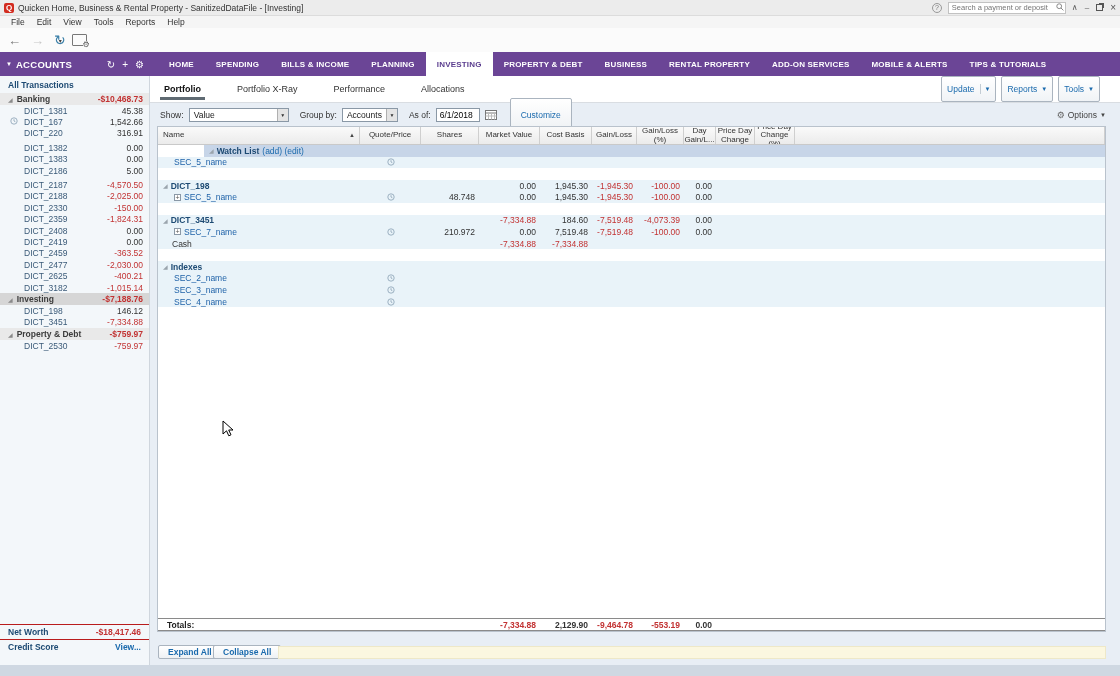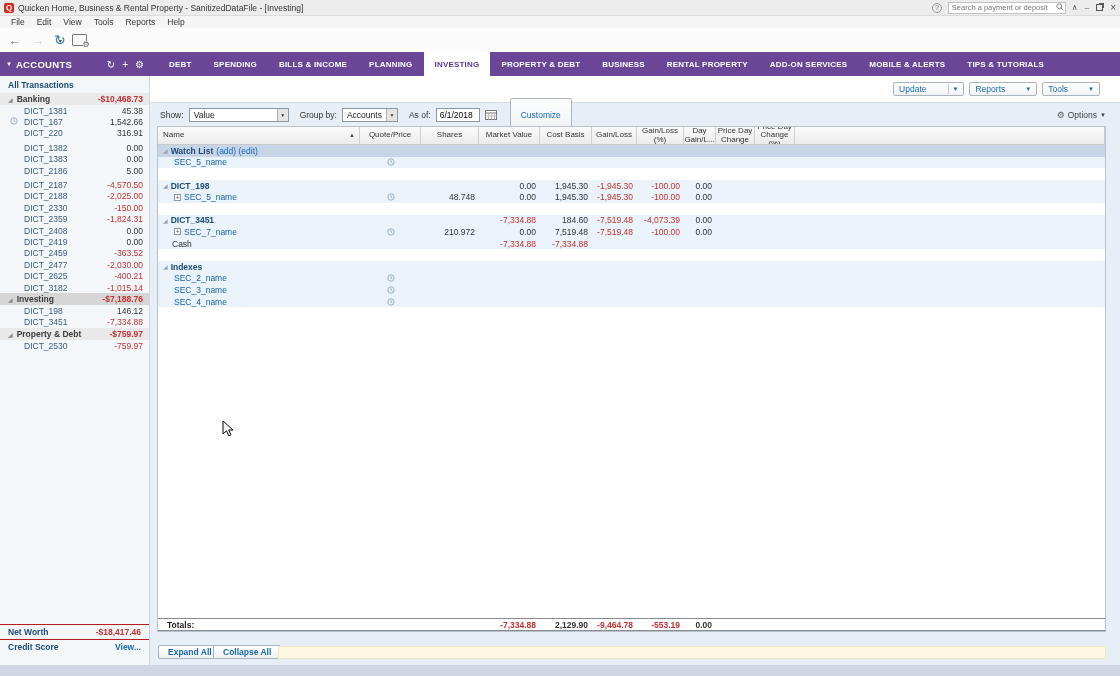--- a/index.html
+++ b/index.html
@@ -42,21 +42,21 @@
   .navtabs { flex:1; display:flex; align-items:stretch; padding-left:8px; }
   .navtab { display:flex; align-items:center; padding:0 11px; color:#fff; font-size:8px; font-weight:bold; letter-spacing:.2px; white-space:nowrap; cursor:default; }
   .navtab.active { background:#fff; color:#5a3d8e; }
 
   
   .subtabbar { position:absolute; left:150px; top:76px; width:970px; height:27px; background:#fff; border-bottom:1px solid #d9dde2; display:flex; align-items:center; padding:0 10px; }
   .subtab { position:relative; padding:0 4px; margin-right:28px; font-size:9px; color:#333; height:100%; display:flex; align-items:center; }
   .subtab.active { font-weight:bold; color:#111; }
   .subtab.active::after { content:""; position:absolute; left:0; right:0; bottom:2px; height:3px; background:#5f6a72; }
   .subtab-actions { margin-left:auto; display:flex; gap:5px; padding-right:10px; }
-  .sbtn { display:flex; align-items:center; gap:20px; height:14px; padding:0 5px; background:linear-gradient(#ffffff,#f0f3f6); border:1px solid #aab4bf; border-radius:2px; color:#1a6aad; font-size:8.5px; }
+  .sbtn { display:flex; align-items:center; gap:4px; height:26px; padding:0 5px; background:linear-gradient(#ffffff,#f0f3f6); border:1px solid #aab4bf; border-radius:2px; color:#1a6aad; font-size:8.5px; }
   .sbtn .arr { font-size:6px; color:#1a6aad; }
   .sbtn.split .arr { border-left:1px solid #c3ccd4; padding-left:4px; margin-left:1px; height:10px; display:flex; align-items:center; }
 
   
   .sidebar { position:absolute; left:0; top:76px; width:150px; height:589px; background:#f3f7fa; border-right:1px solid #cfd6dd; overflow:hidden; }
   .alltx { padding:4px 8px 3px; font-weight:bold; color:#1d4a73; font-size:8.5px; }
   .sgroup-h { display:flex; align-items:center; height:12px; background:#e9e9e9; padding:0 6px 0 8px; font-size:8.5px; }
   .sgroup-h.selected { background:#d6d6d6; }
   .sgroup-h .tri { color:#8a8a8a; font-size:6px; margin-right:4px; }
   .sgroup-h .gname { font-weight:bold; color:#3c3c3c; }
@@ -87,21 +87,21 @@
 
   
   .tablewrap { position:absolute; left:157px; top:126px; width:949px; height:506px; background:#fff; border:1px solid #b9c2cc; }
   .grid { display:grid; grid-template-columns:202px 61px 58px 61px 52px 45px 47px 32px 39px 40px 1fr; }
   .thead { height:18px; background:linear-gradient(#fafafa,#ebebeb); border-bottom:1px solid #c9c9c9; }
   .th { border-right:1px solid #cfcfcf; display:flex; align-items:center; justify-content:center; text-align:center; font-size:8px; color:#333; line-height:1.05; white-space:pre-line; overflow:hidden; padding:0 1px; }
   .th.name { justify-content:flex-start; padding-left:5px; position:relative; }
   .th.name .sort { position:absolute; right:4px; font-size:6px; color:#444; }
   .trow { height:11.6px; align-items:center; font-size:8.5px; }
   .trow.band { background:#e9f3f9; }
-  .trow.hl { background:#c7d5e8; }
+  .trow.hl { background:#c7d5e8;margin-left:46px; }
   .td { padding:0 4px; text-align:right; white-space:nowrap; overflow:hidden; color:#333; }
   .td.quote { text-align:center; padding:0; line-height:0; }
   .td.namec { text-align:left; display:flex; align-items:center; gap:3px; padding-left:5px; overflow:visible; }
   .gtri { color:#9aa4ad; font-size:6px; }
   .gname { color:#1d4a73; font-weight:bold; }
   .glinks { color:#1a6aad; }
   .secname { color:#1f62a8; }
   .cashname { color:#333; }
   .plusbox { width:7px; height:7px; border:1px solid #8a98a6; background:#fff; color:#555; font-size:7px; line-height:5px; text-align:center; flex:0 0 auto; }
   .sec-ind { width:8px; flex:0 0 auto; }
@@ -170,35 +170,41 @@
   <div class="acct-header">
     <span class="tri">▼</span>
     <span class="lbl">ACCOUNTS</span>
     <span class="hicons">
       <span>↻</span>
       <span>+</span>
       <span>⚙</span>
     </span>
   </div>
   <div class="navtabs" id="navtabs">
-      <div class="navtab">DEBT</div>
+      <div class="navtab">HOME</div>
       <div class="navtab">SPENDING</div>
       <div class="navtab">BILLS &amp; INCOME</div>
       <div class="navtab">PLANNING</div>
       <div class="navtab active">INVESTING</div>
       <div class="navtab">PROPERTY &amp; DEBT</div>
       <div class="navtab">BUSINESS</div>
       <div class="navtab">RENTAL PROPERTY</div>
       <div class="navtab">ADD-ON SERVICES</div>
       <div class="navtab">MOBILE &amp; ALERTS</div>
       <div class="navtab">TIPS &amp; TUTORIALS</div>
     </div>
 </div>
 
 <div class="subtabbar">
+  <span id="subtabs" style="display:flex;height:100%;">
+      <div class="subtab active">Portfolio</div>
+      <div class="subtab">Portfolio X-Ray</div>
+      <div class="subtab">Performance</div>
+      <div class="subtab">Allocations</div>
+    </span>
   <span class="subtab-actions" id="subtab-actions">
       <span class="sbtn split">
         <span>Update</span>
         <span class="arr">▼</span>
       </span>
       <span class="sbtn">
         <span>Reports</span>
         <span class="arr">▼</span>
       </span>
       <span class="sbtn">

